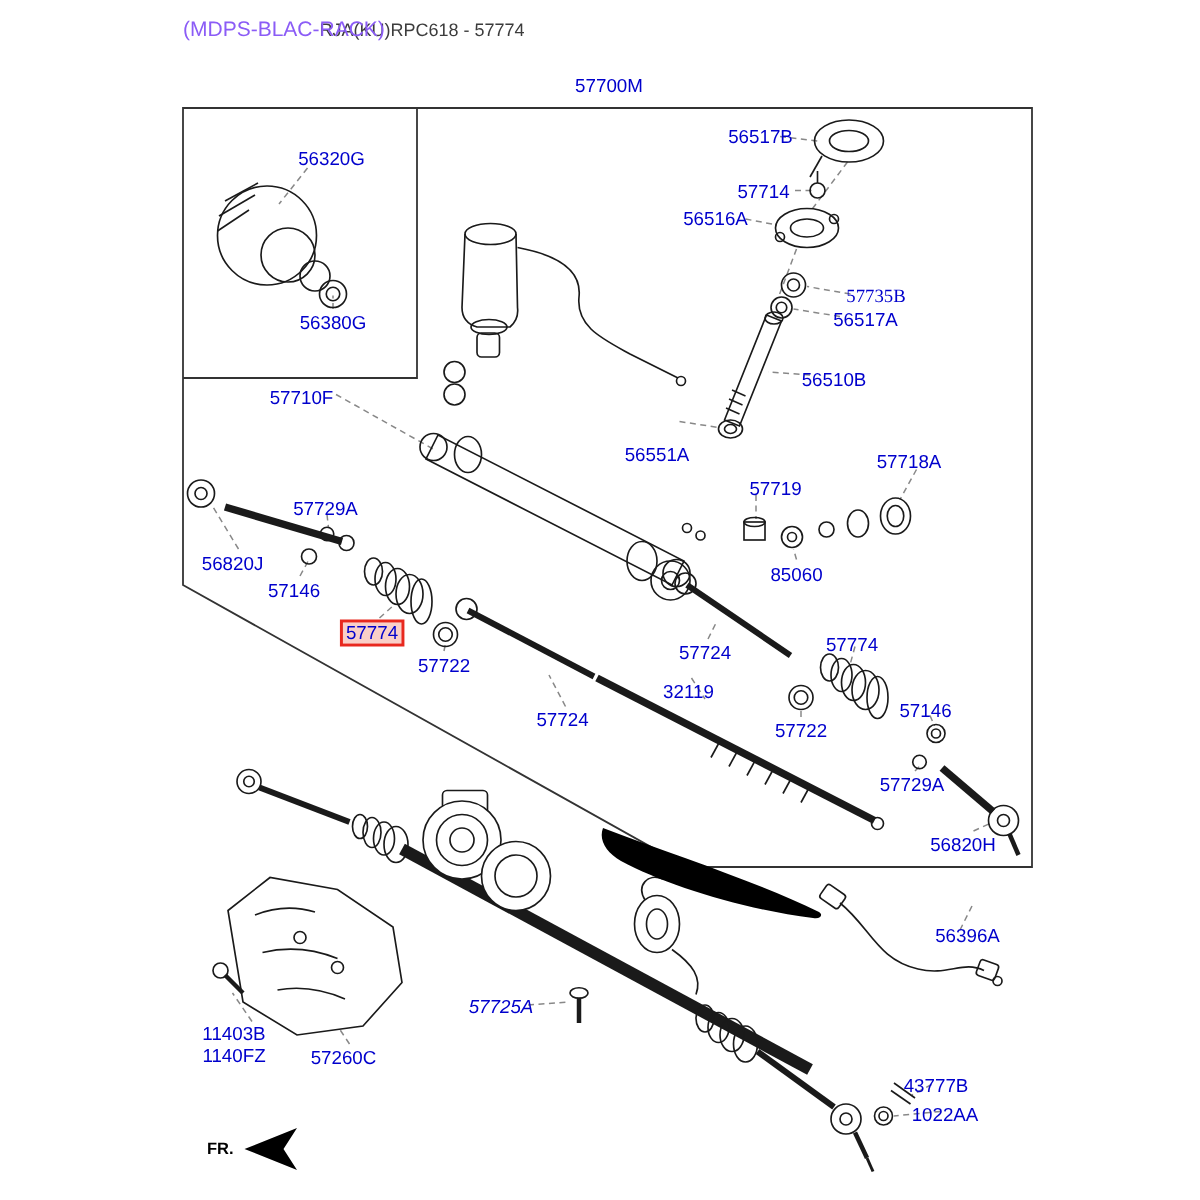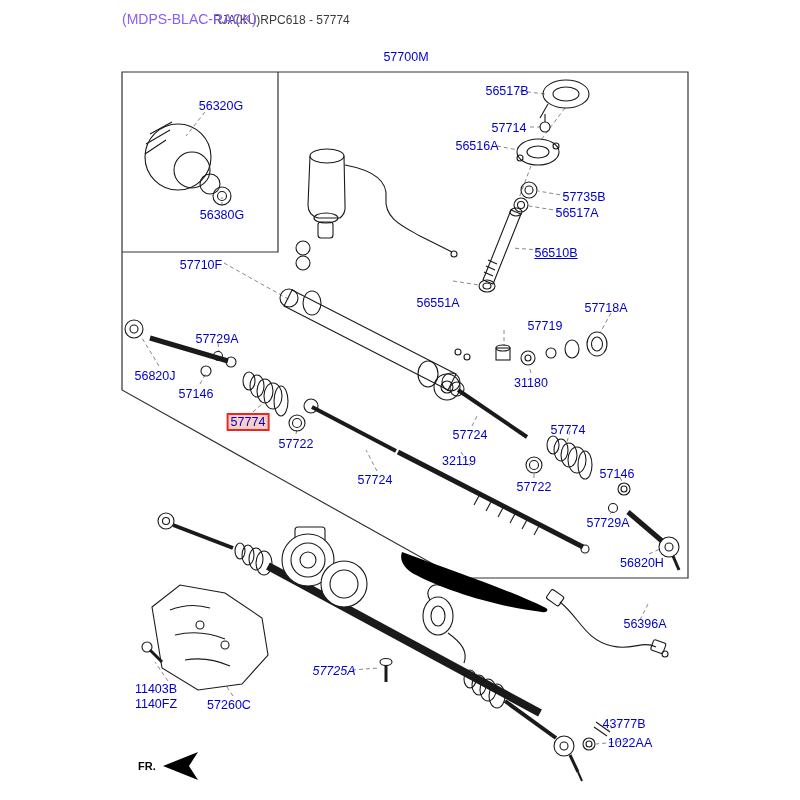--- a/index.html
+++ b/index.html
@@ -251,27 +251,27 @@
 <div class="fr-label">FR.</div>
 
 <div class="labels-layer">
     <div class="part-label" style="left: 205px; top: 99px; margin-left: 16px;">56320G</div>
     <div class="part-label" style="left: 222px; top: 208px;">56380G</div>
     <div class="part-label" style="left: 201px; top: 258px;">57710F</div>
     <div class="part-label" style="left: 406px; top: 50px;">57700M</div>
     <div class="part-label" style="left: 507px; top: 84px;">56517B</div>
     <div class="part-label" style="left: 509px; top: 121px; text-align: right;">57714</div>
     <div class="part-label" style="left: 477px; top: 139px;">56516A</div>
-    <div class="part-label" style="left: 584px; top: 190px;">57735B</div>
+    <div class="part-label" style="left: 584px; top: 190px; font-family: Liberation Serif, serif;">57735B</div>
     <div class="part-label" style="left: 577px; top: 206px;">56517A</div>
-    <div class="part-label" style="left: 556px; top: 246px; text-decoration: underline;">56510B</div>
+    <div class="part-label" style="left: 556px; top: 246px;">56510B</div>
     <div class="part-label" style="left: 438px; top: 276px; margin-top: 20px;">56551A</div>
     <div class="part-label" style="left: 606px; top: 301px;">57718A</div>
-    <div class="part-label" style="left: 521px; top: 319px; padding-left: 48px;">57719</div>
-    <div class="part-label" style="left: 531px; top: 376px;">31180</div>
+    <div class="part-label" style="left: 493px; top: 319px; padding-left: 48px;">57719</div>
+    <div class="part-label" style="left: 531px; top: 376px;">85060</div>
     <div class="part-label" style="left: 217px; top: 332px;">57729A</div>
     <div class="part-label" style="left: 155px; top: 369px;">56820J</div>
     <div class="part-label" style="left: 196px; top: 387px;">57146</div>
     <div class="part-label highlighted" style="left: 248px; top: 415px;">57774</div>
     <div class="part-label" style="left: 296px; top: 437px;">57722</div>
     <div class="part-label" style="left: 470px; top: 428px;">57724</div>
     <div class="part-label" style="left: 459px; top: 454px;">32119</div>
     <div class="part-label" style="left: 568px; top: 423px;">57774</div>
     <div class="part-label" style="left: 375px; top: 473px;">57724</div>
     <div class="part-label" style="left: 534px; top: 480px;">57722</div>

